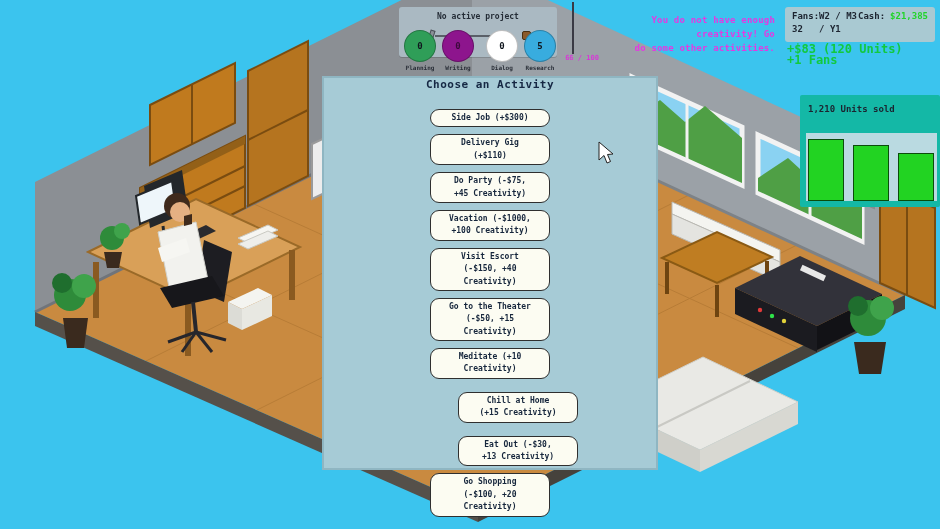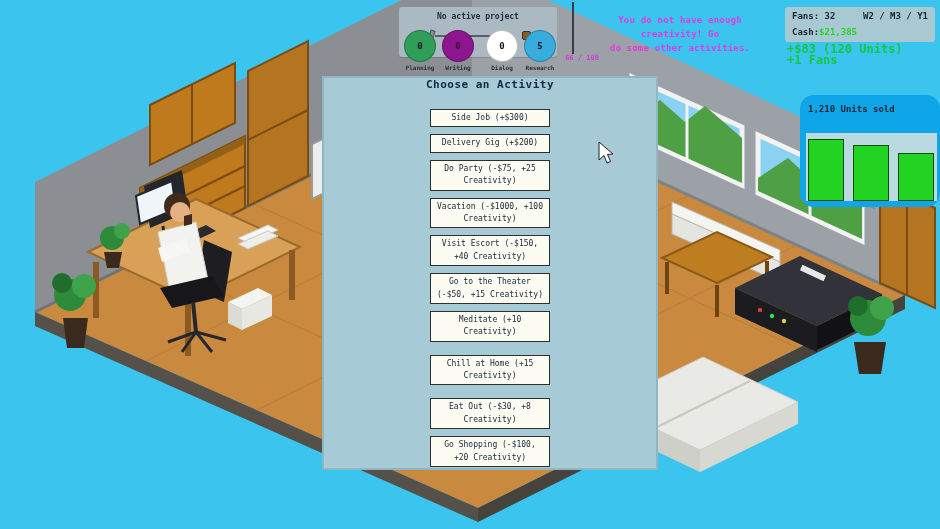--- a/index.html
+++ b/index.html
@@ -20,42 +20,42 @@
   .slider .track{position:absolute;left:8px;top:6px;width:78px;height:2px;background:#5a6068;}
   .slider .thumb{position:absolute;left:2px;top:1px;width:5px;height:11px;background:#8a9098;border:1px solid #4a5058;transform:rotate(18deg);}
   .slider .tool{position:absolute;right:0;top:2px;width:9px;height:9px;background:#8a5a2a;border:1px solid #4a3010;border-radius:2px;}
   .stat-circle{position:absolute;top:23px;width:32px;height:32px;border-radius:50%;display:flex;align-items:center;justify-content:center;font-size:9px;font-weight:bold;color:#10161e;border:1px solid rgba(0,0,0,.25);}
   .stat-label{position:absolute;top:57px;width:44px;text-align:center;font-size:6px;font-weight:bold;color:#2a2f38;}
   .c0{background:#2f9e58;left:5px;}   .l0{left:-1px;}
   .c1{background:#8d158d;left:43px;color:#3a0a3a;} .l1{left:37px;}
   .c2{background:#ffffff;left:87px;}  .l2{left:81px;}
   .c3{background:#38acdf;left:125px;} .l3{left:119px;}
   
-  .warning{position:absolute;left:585px;top:13px;width:190px;z-index:2;text-align:center;
+  .warning{position:absolute;left:585px;top:13px;width:190px;z-index:2;text-align:right;
     font-size:9px;line-height:14px;font-weight:bold;color:#e23ae2;letter-spacing:.2px;}
   .meter-line{position:absolute;left:572px;top:2px;width:2px;height:52px;background:#3a3a44;z-index:1;}
   .meter-readout{position:absolute;left:550px;top:54px;width:64px;text-align:center;font-size:7px;font-weight:bold;color:#d63ad6;z-index:2;}
   
-  .status-panel{position:absolute;left:785px;top:7px;width:150px;height:35px;background:#a9c9d2;border-radius:3px;z-index:2;padding:3px 7px;display:flex;flex-direction:column;justify-content:space-between;}
+  .status-panel{position:absolute;left:785px;top:7px;width:150px;height:35px;background:#a9c9d2;border-radius:3px;z-index:2;padding:3px 7px;display:flex;flex-direction:row;justify-content:space-between;}
   .status-row{display:flex;justify-content:space-between;font-size:9px;font-weight:bold;color:#1c2430;line-height:13px;}
   .cash-value{color:#22d42a;}
   .deltas{position:absolute;left:787px;top:44px;z-index:2;font-size:12px;font-weight:bold;color:#12c93e;line-height:11px;}
   
-  .sales-panel{position:absolute;left:800px;top:95px;width:140px;height:112px;background:#0ea5e9;border-radius:14px;z-index:2;}
+  .sales-panel{position:absolute;left:800px;top:95px;width:140px;height:112px;background:#14b8a6;border-radius:2px;z-index:2;}
   .sales-title{position:absolute;left:8px;top:9px;font-size:9px;font-weight:bold;color:#1c2430;}
   .sales-chart{position:absolute;left:6px;top:38px;width:131px;height:68px;background:#badae1;display:flex;align-items:flex-end;gap:9px;padding:0 2px;}
   .bar{width:36px;background:#22d322;border:1px solid #0b4d0b;}
   
   .modal{position:absolute;left:322px;top:76px;width:336px;height:394px;background:#a6cbd6;border:2px solid #8fb6c2;z-index:3;}
   .modal-title{text-align:center;font-size:11px;font-weight:bold;color:#162844;letter-spacing:.5px;}
   .activity-list{width:120px;margin:18px auto 0;display:flex;flex-direction:column;gap:7px;}
-  .activity-btn{display:block;width:100%;background:#fcfcf2;border:1.2px solid #2f2f2f;border-radius:0;
-    font-family:"DejaVu Sans Mono",monospace;font-size:8px;line-height:1.55;font-weight:normal;color:#16263c;
-    padding:2px 4px;text-align:center;cursor:pointer;}
-  .mt6{margin-top:6px;}
+  .activity-btn{display:block;width:100%;background:#fcfcf2;border:1.2px solid #2f2f2f;border-radius:9px;
+    font-family:"DejaVu Sans Mono",monospace;font-size:8px;line-height:1.55;font-weight:bold;color:#16263c;
+    padding:2px 16px;text-align:center;cursor:pointer;}
+  .mt6{margin-top:6px;margin-left:28px;}
   
   .cursor{position:absolute;left:597px;top:141px;z-index:10;}
 </style>
 </head>
 <body>
 
 <div id="stage">
 
   <svg id="room" width="940" height="529" viewBox="0 0 940 529">
 
@@ -225,49 +225,49 @@
     <div>do some other activities.</div>
   </div>
 
   <div class="status-panel">
     <div class="status-row">
       <span><span>Fans:</span> <span>32</span></span>
       <span>W2 / M3 / Y1</span>
     </div>
     <div class="status-row">
       <span>Cash:</span>
-      <span class="cash-value" style="margin-right:auto;">$21,385</span>
+      <span class="cash-value" style="margin-right:auto;margin-left:5px;">$21,385</span>
     </div>
   </div>
   <div class="deltas">
     <div>+$83 (120 Units)</div>
     <div>+1 Fans</div>
   </div>
 
   <div class="sales-panel">
     <div class="sales-title">1,210 Units sold</div>
     <div class="sales-chart">
       <div class="bar" style="height: 62px;"></div>
       <div class="bar" style="height: 56px;"></div>
       <div class="bar" style="height: 48px;"></div>
     </div>
   </div>
 
   <div class="modal">
     <div class="modal-title">Choose an Activity</div>
     <div class="activity-list">
       <button class="activity-btn">Side Job (+$300)</button>
-      <button class="activity-btn">Delivery Gig (+$200)</button>
-      <button class="activity-btn">Do Party (-$75, +25 Creativity)</button>
+      <button class="activity-btn">Delivery Gig (+$110)</button>
+      <button class="activity-btn">Do Party (-$75, +45 Creativity)</button>
       <button class="activity-btn">Vacation (-$1000, +100 Creativity)</button>
       <button class="activity-btn">Visit Escort (-$150, +40 Creativity)</button>
       <button class="activity-btn">Go to the Theater (-$50, +15 Creativity)</button>
       <button class="activity-btn">Meditate (+10 Creativity)</button>
       <button class="activity-btn mt6">Chill at Home (+15 Creativity)</button>
-      <button class="activity-btn mt6">Eat Out (-$30, +8 Creativity)</button>
+      <button class="activity-btn mt6">Eat Out (-$30, +13 Creativity)</button>
       <button class="activity-btn">Go Shopping (-$100, +20 Creativity)</button>
 
     </div>
   </div>
 
   <svg class="cursor" width="18" height="24" viewBox="0 0 18 24">
     <polygon points="2,1 2,19 7,14.5 10,22 13.5,20.5 10.5,13.5 16,13" fill="#ffffff" stroke="#222" stroke-width="1"></polygon>
   </svg>
 
 </div>

